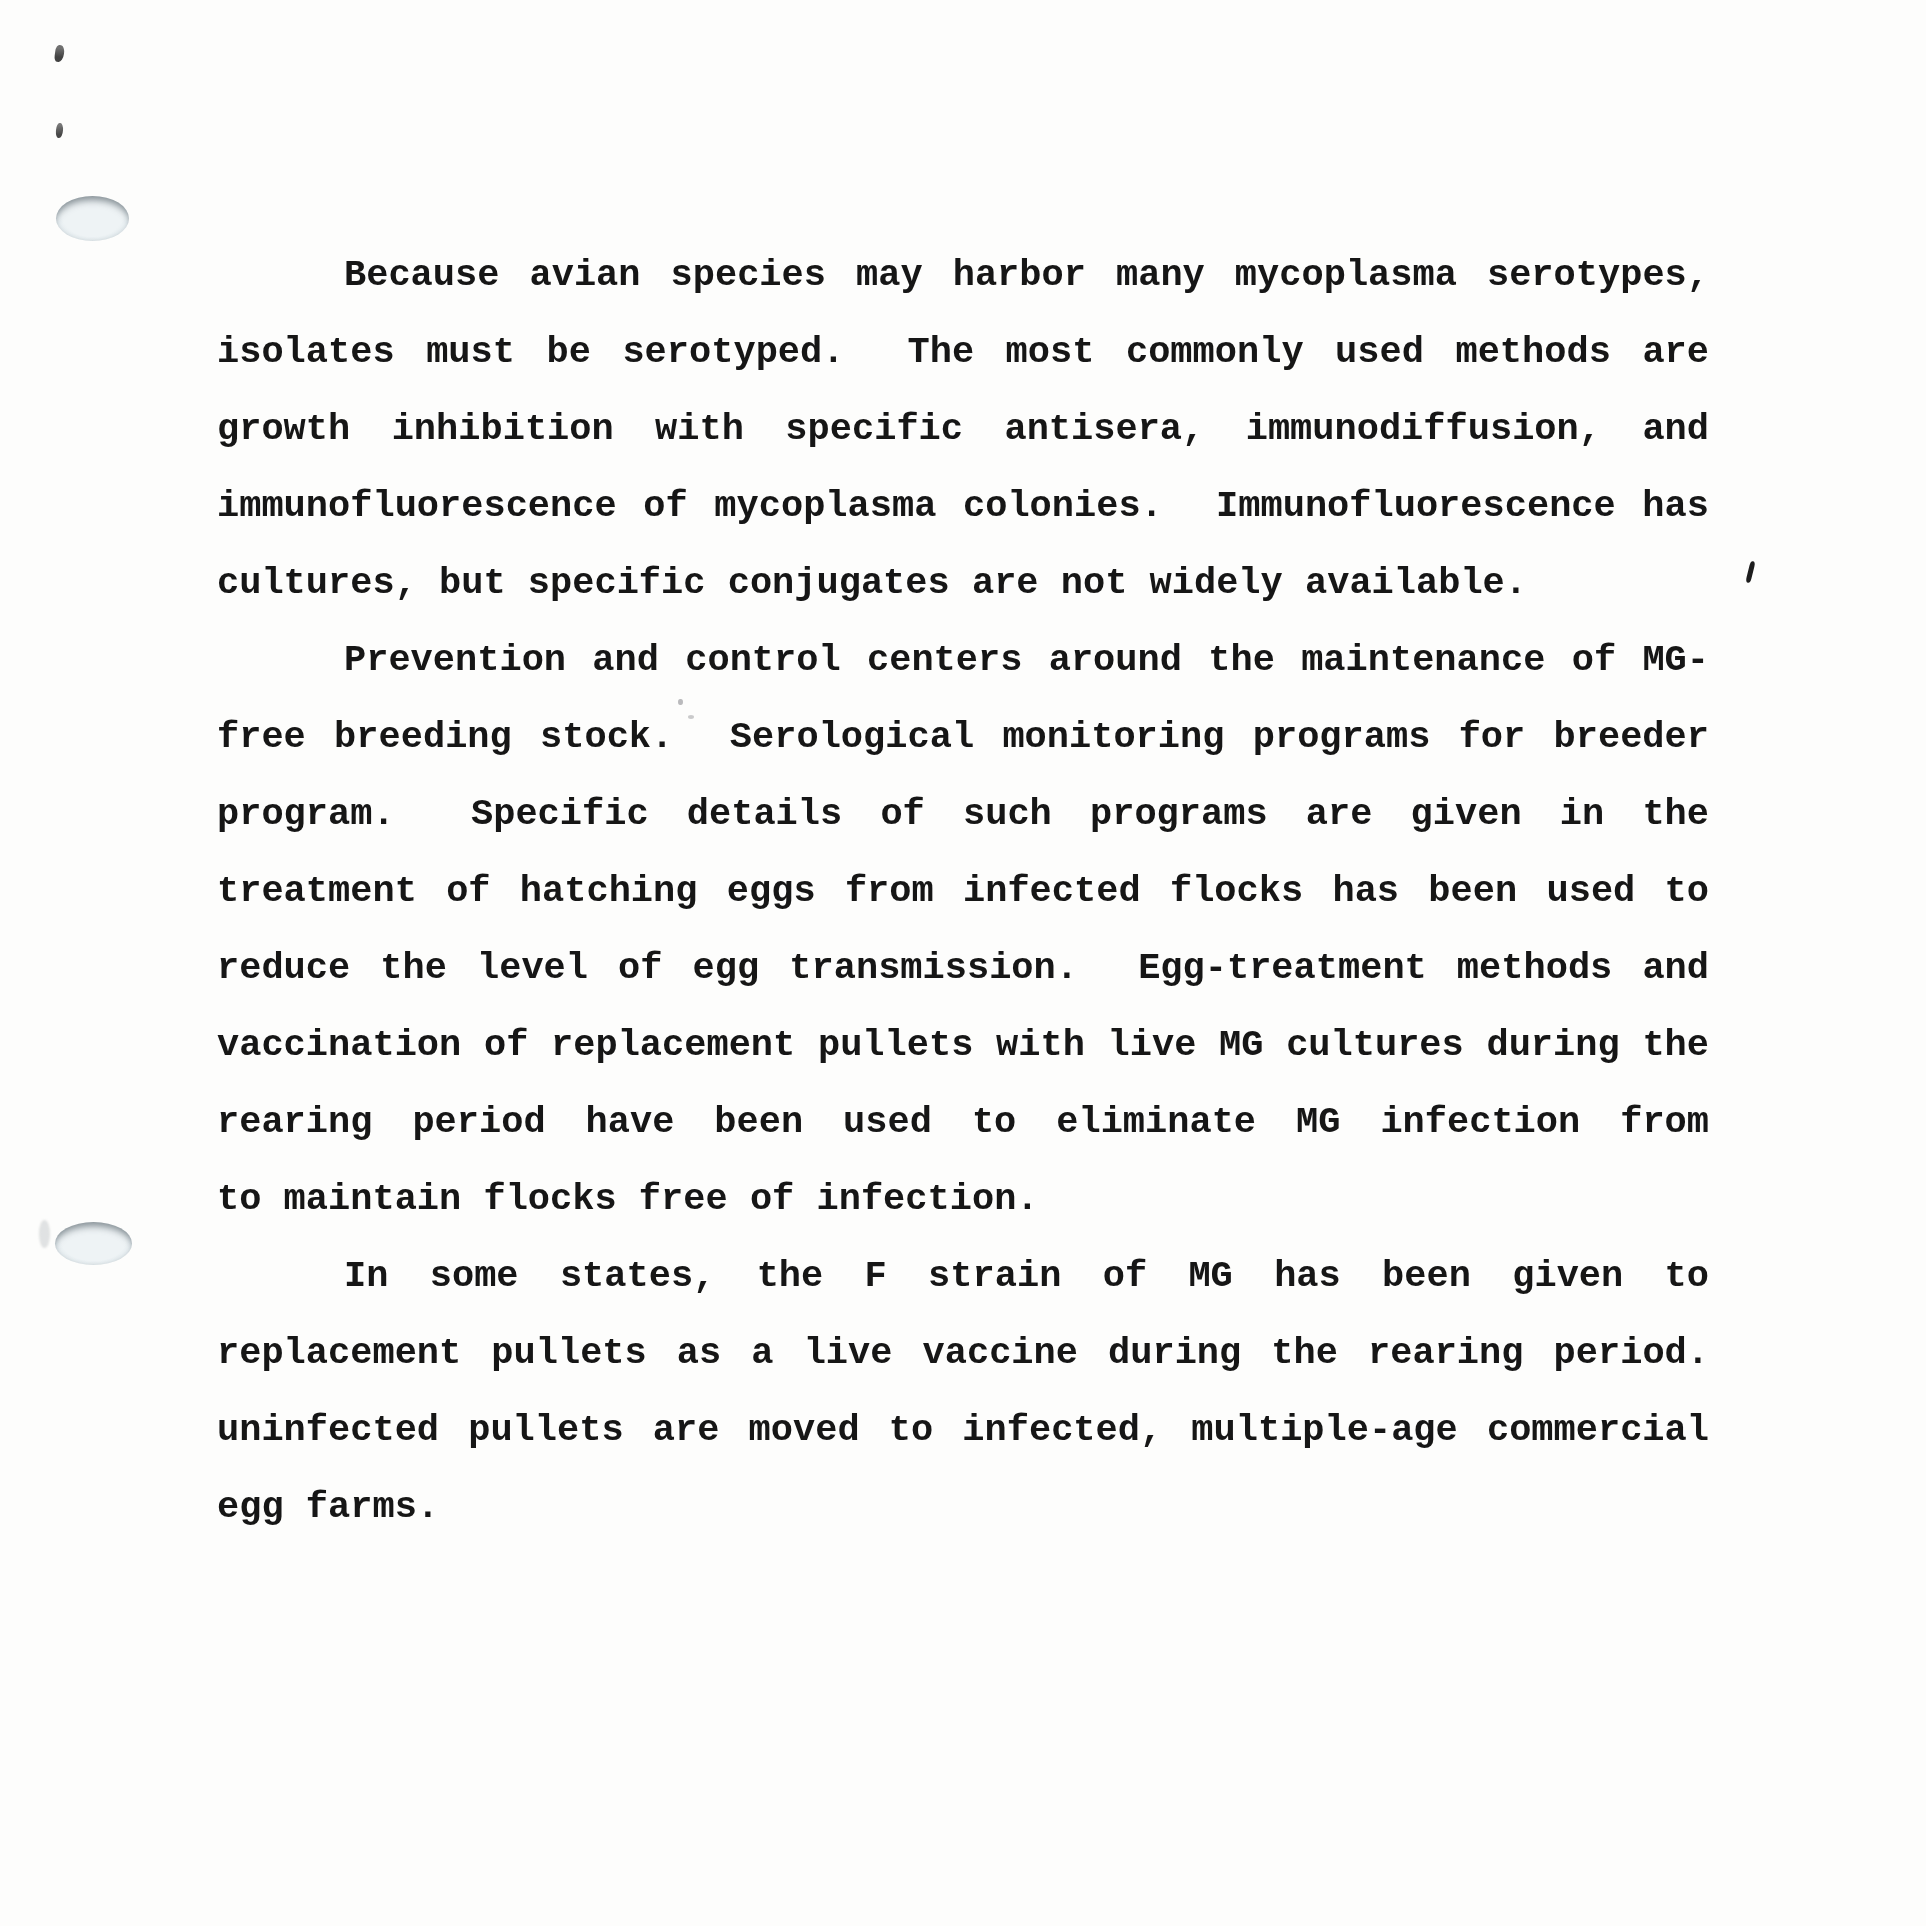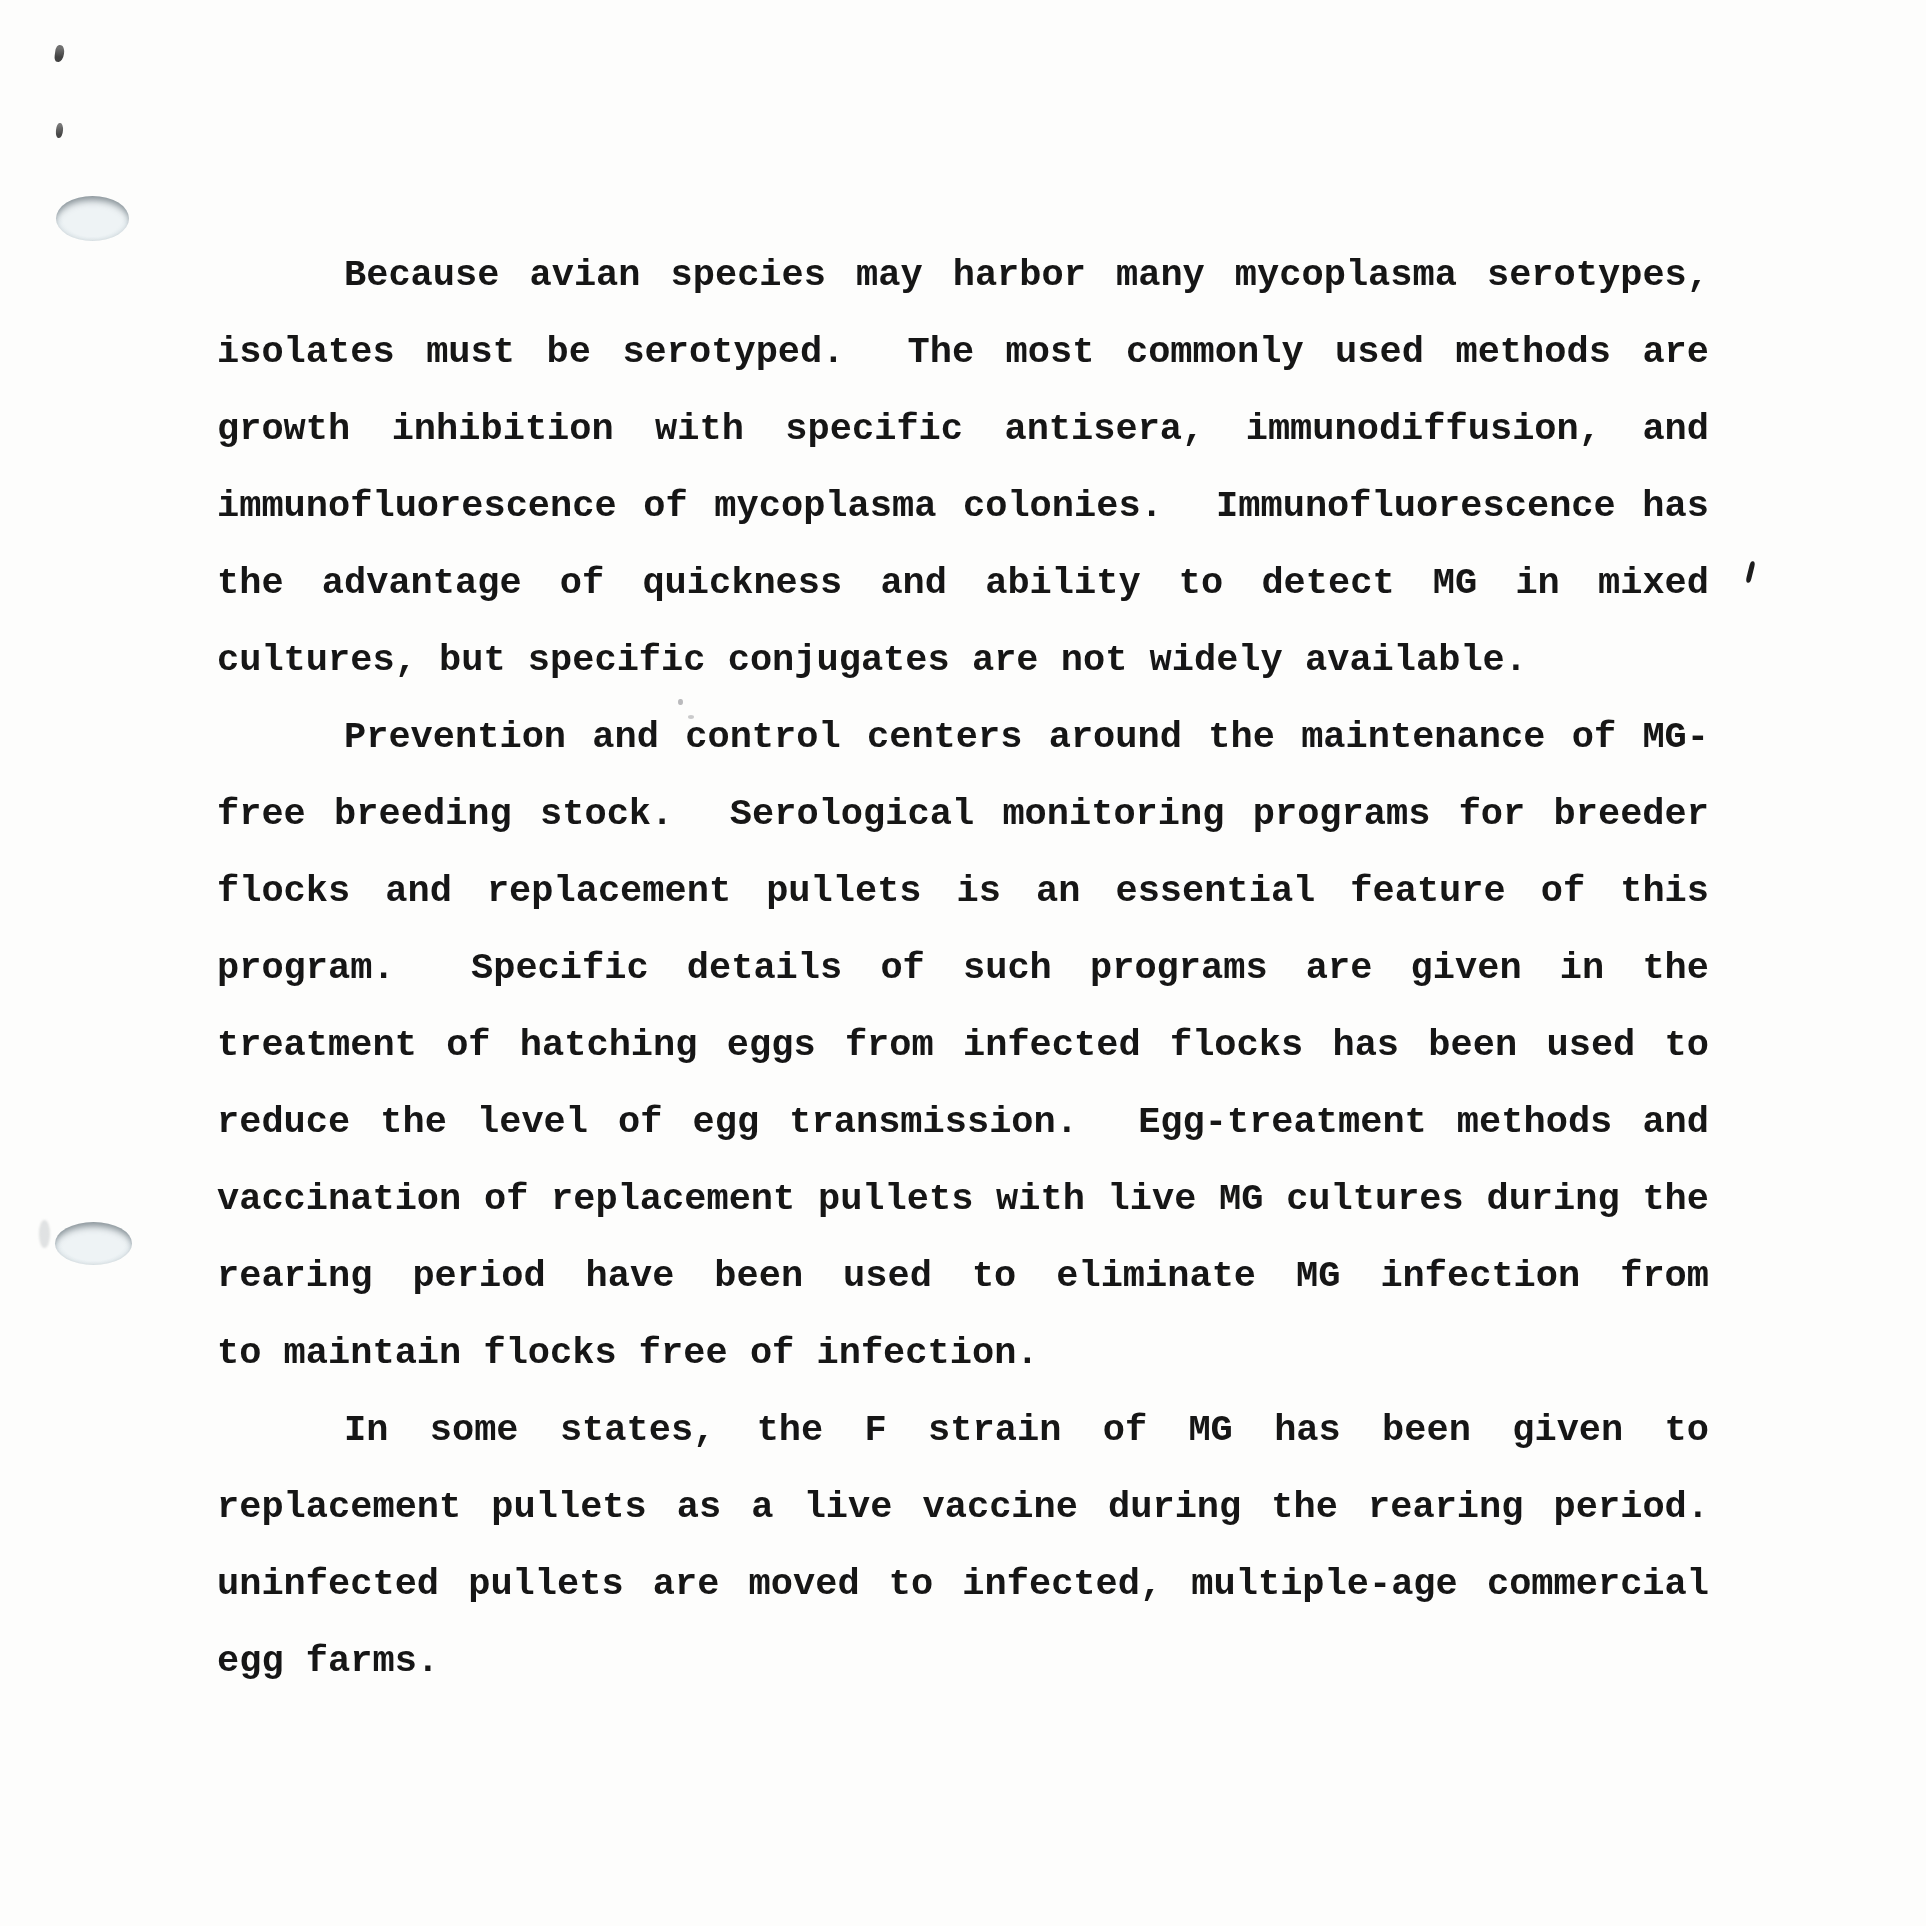--- a/index.html
+++ b/index.html
@@ -68,25 +68,23 @@
 
   <div class="artifact speck1"></div>
   <div class="artifact speck2"></div>
   <div class="artifact smudge"></div>
 
   <div class="textblock" id="textblock">
       <div class="line indent">Because avian species may harbor many mycoplasma serotypes,</div>
       <div class="line">isolates must be serotyped.  The most commonly used methods are</div>
       <div class="line">growth inhibition with specific antisera, immunodiffusion, and</div>
       <div class="line">immunofluorescence of mycoplasma colonies.  Immunofluorescence has</div>
-      <div class="line">the advantage of quickness and ability to detect MG in mixed</div>
       <div class="line last-left">cultures, but specific conjugates are not widely available.</div>
       <div class="line indent">Prevention and control centers around the maintenance of MG-</div>
       <div class="line">free breeding stock.  Serological monitoring programs for breeder</div>
-      <div class="line">flocks and replacement pullets is an essential feature of this</div>
       <div class="line">program.  Specific details of such programs are given in the</div>
       <div class="line">treatment of hatching eggs from infected flocks has been used to</div>
       <div class="line">reduce the level of egg transmission.  Egg-treatment methods and</div>
       <div class="line">vaccination of replacement pullets with live MG cultures during the</div>
       <div class="line">rearing period have been used to eliminate MG infection from</div>
       <div class="line last-left">to maintain flocks free of infection.</div>
       <div class="line indent">In some states, the F strain of MG has been given to</div>
       <div class="line">replacement pullets as a live vaccine during the rearing period.</div>
       <div class="line">uninfected pullets are moved to infected, multiple-age commercial</div>
       <div class="line last-left">egg farms.</div>

